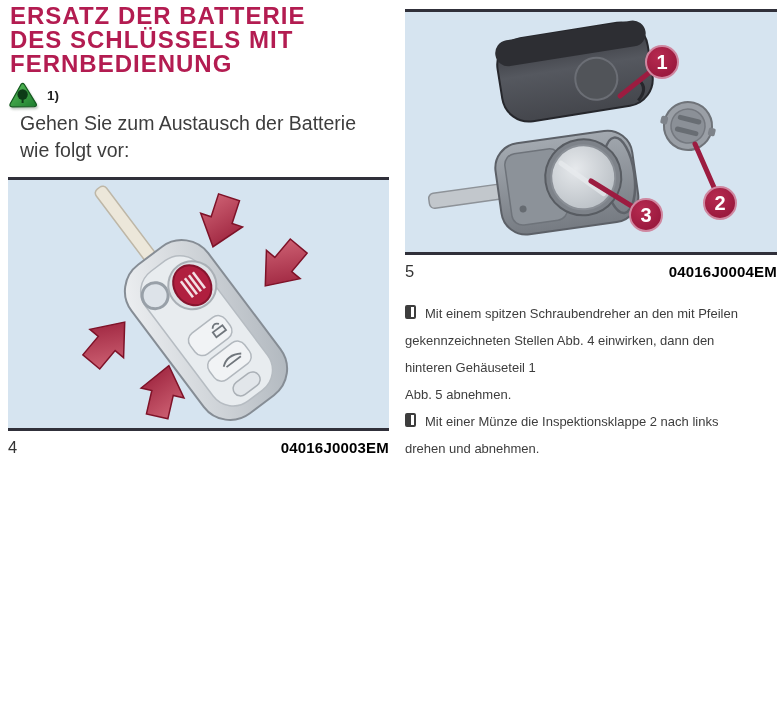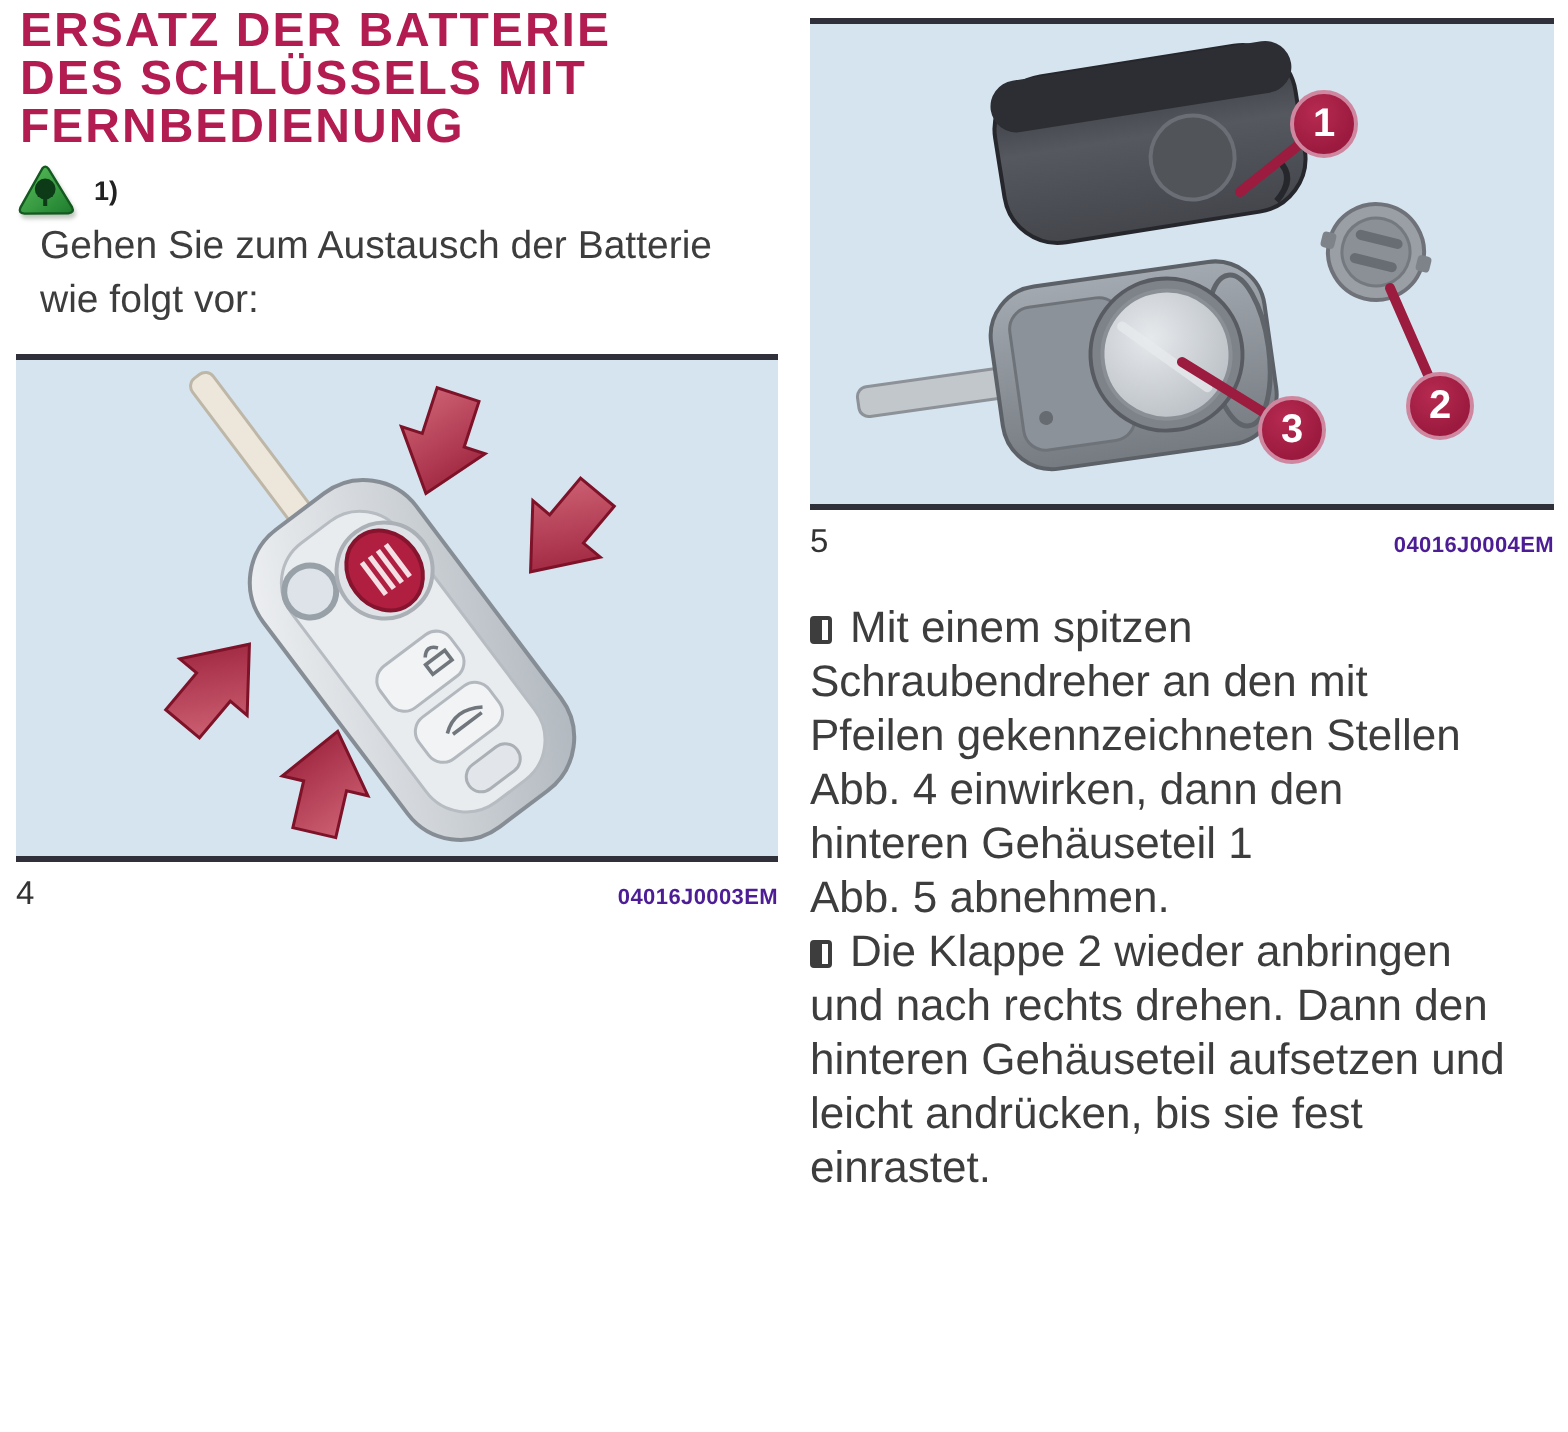--- a/index.html
+++ b/index.html
@@ -31,32 +31,32 @@
     overflow:hidden;
   }
   .fig4 .fig-canvas{height:248px;}
   .fig5 .fig-canvas{height:240px;}
   .fig-canvas svg{display:block;}
   .fig-caption{
     display:flex;justify-content:space-between;align-items:baseline;
     padding-top:7px;
   }
   .fig-num{font-size:16.5px;color:#333;}
-  .fig-code{font-size:11px;font-weight:bold;color:#4c1d95;letter-spacing:.2px;}
+  .fig-code{font-size:15px;font-weight:bold;color:#000000;letter-spacing:.2px;}
   
   .callout{
     position:absolute;width:34px;height:34px;border-radius:50%;
     background:radial-gradient(circle at 38% 32%, #b62a50 0%, #9c1a3f 70%);
     border:2.5px solid #cf87a0;box-sizing:border-box;
     display:flex;align-items:center;justify-content:center;
     color:#ffffff;font-size:20px;font-weight:bold;
   }
   
   .steps{position:absolute;left:405px;top:300px;width:352px;}
-  .step{margin:0;font-size:22px;line-height:27px;}
+  .step{margin:0;font-size:13px;line-height:27px;}
   .step-bullet{
     display:inline-block;width:11px;height:14px;box-sizing:border-box;
     border:2.5px solid #3d3d3d;border-left-width:6px;border-radius:2px;
     margin-right:9px;transform:translateY(1px);
   }
   .step-text{white-space:pre-wrap;}
 </style>
 </head>
 <body>
 
@@ -201,16 +201,16 @@
     </div>
     <figcaption class="fig-caption">
       <span class="fig-num">5</span>
       <span class="fig-code">04016J0004EM</span>
     </figcaption>
   </figure>
 
   <div class="steps">
     <p class="step"><span class="step-bullet"></span><span class="step-text">Mit einem spitzen Schraubendreher an den mit Pfeilen gekennzeichneten Stellen Abb. 4 einwirken, dann den hinteren Gehäuseteil 1
 Abb. 5 abnehmen.</span></p>
-    <p class="step"><span class="step-bullet"></span><span class="step-text">Die Klappe 2 wieder anbringen und nach rechts drehen. Dann den hinteren Gehäuseteil aufsetzen und leicht andrücken, bis sie fest einrastet.</span></p>
+    <p class="step"><span class="step-bullet"></span><span class="step-text">Mit einer Münze die Inspektionsklappe 2 nach links drehen und abnehmen.</span></p>
   </div>
 
 </div>
 
 </body></html>

